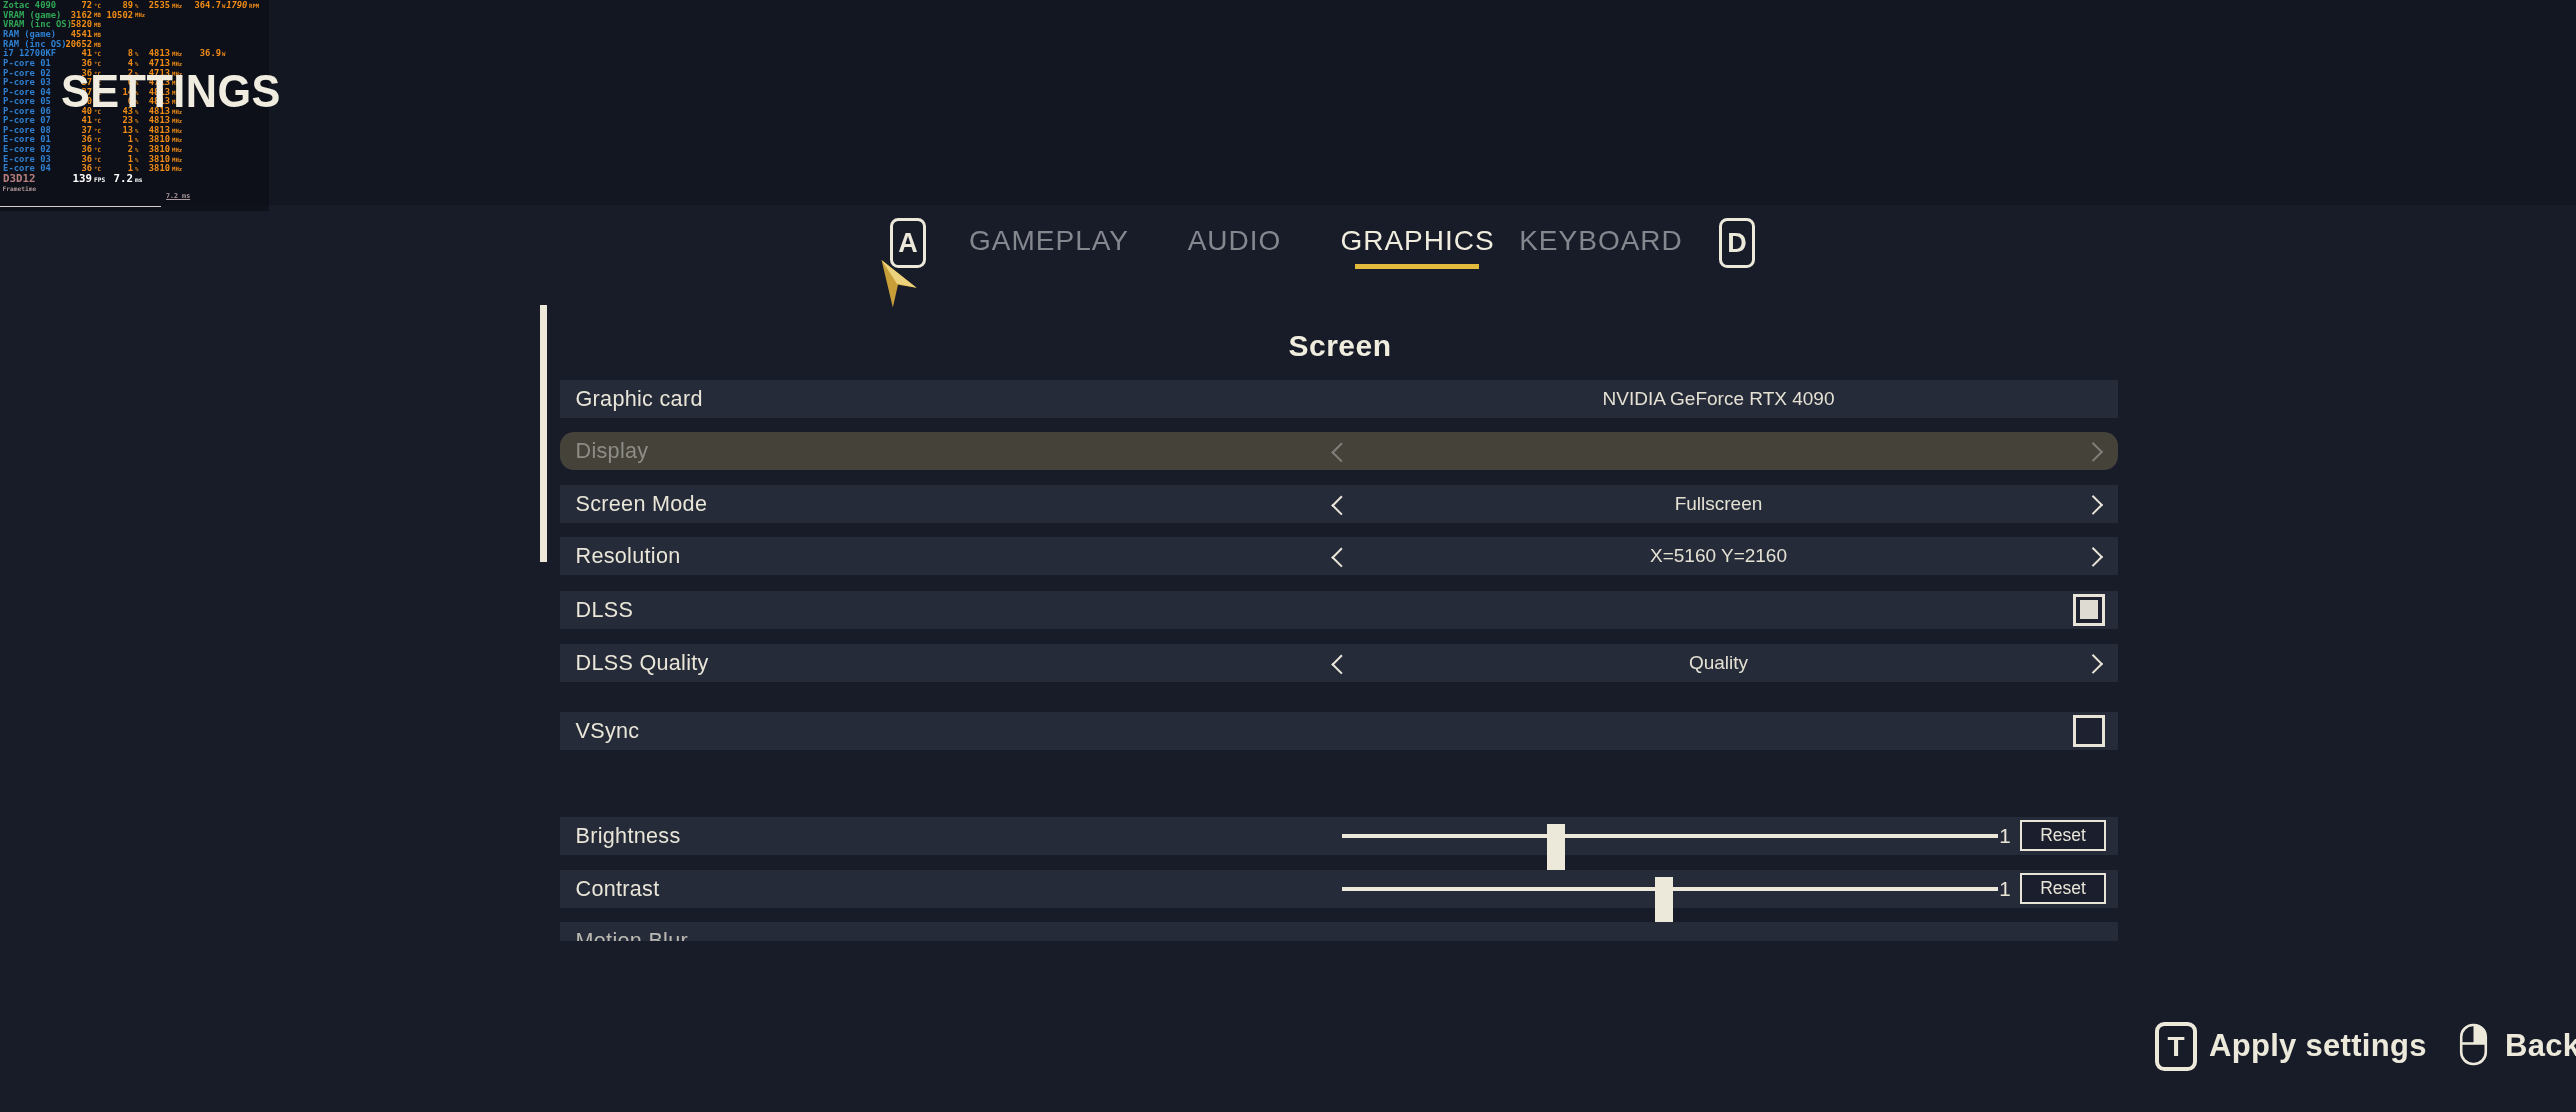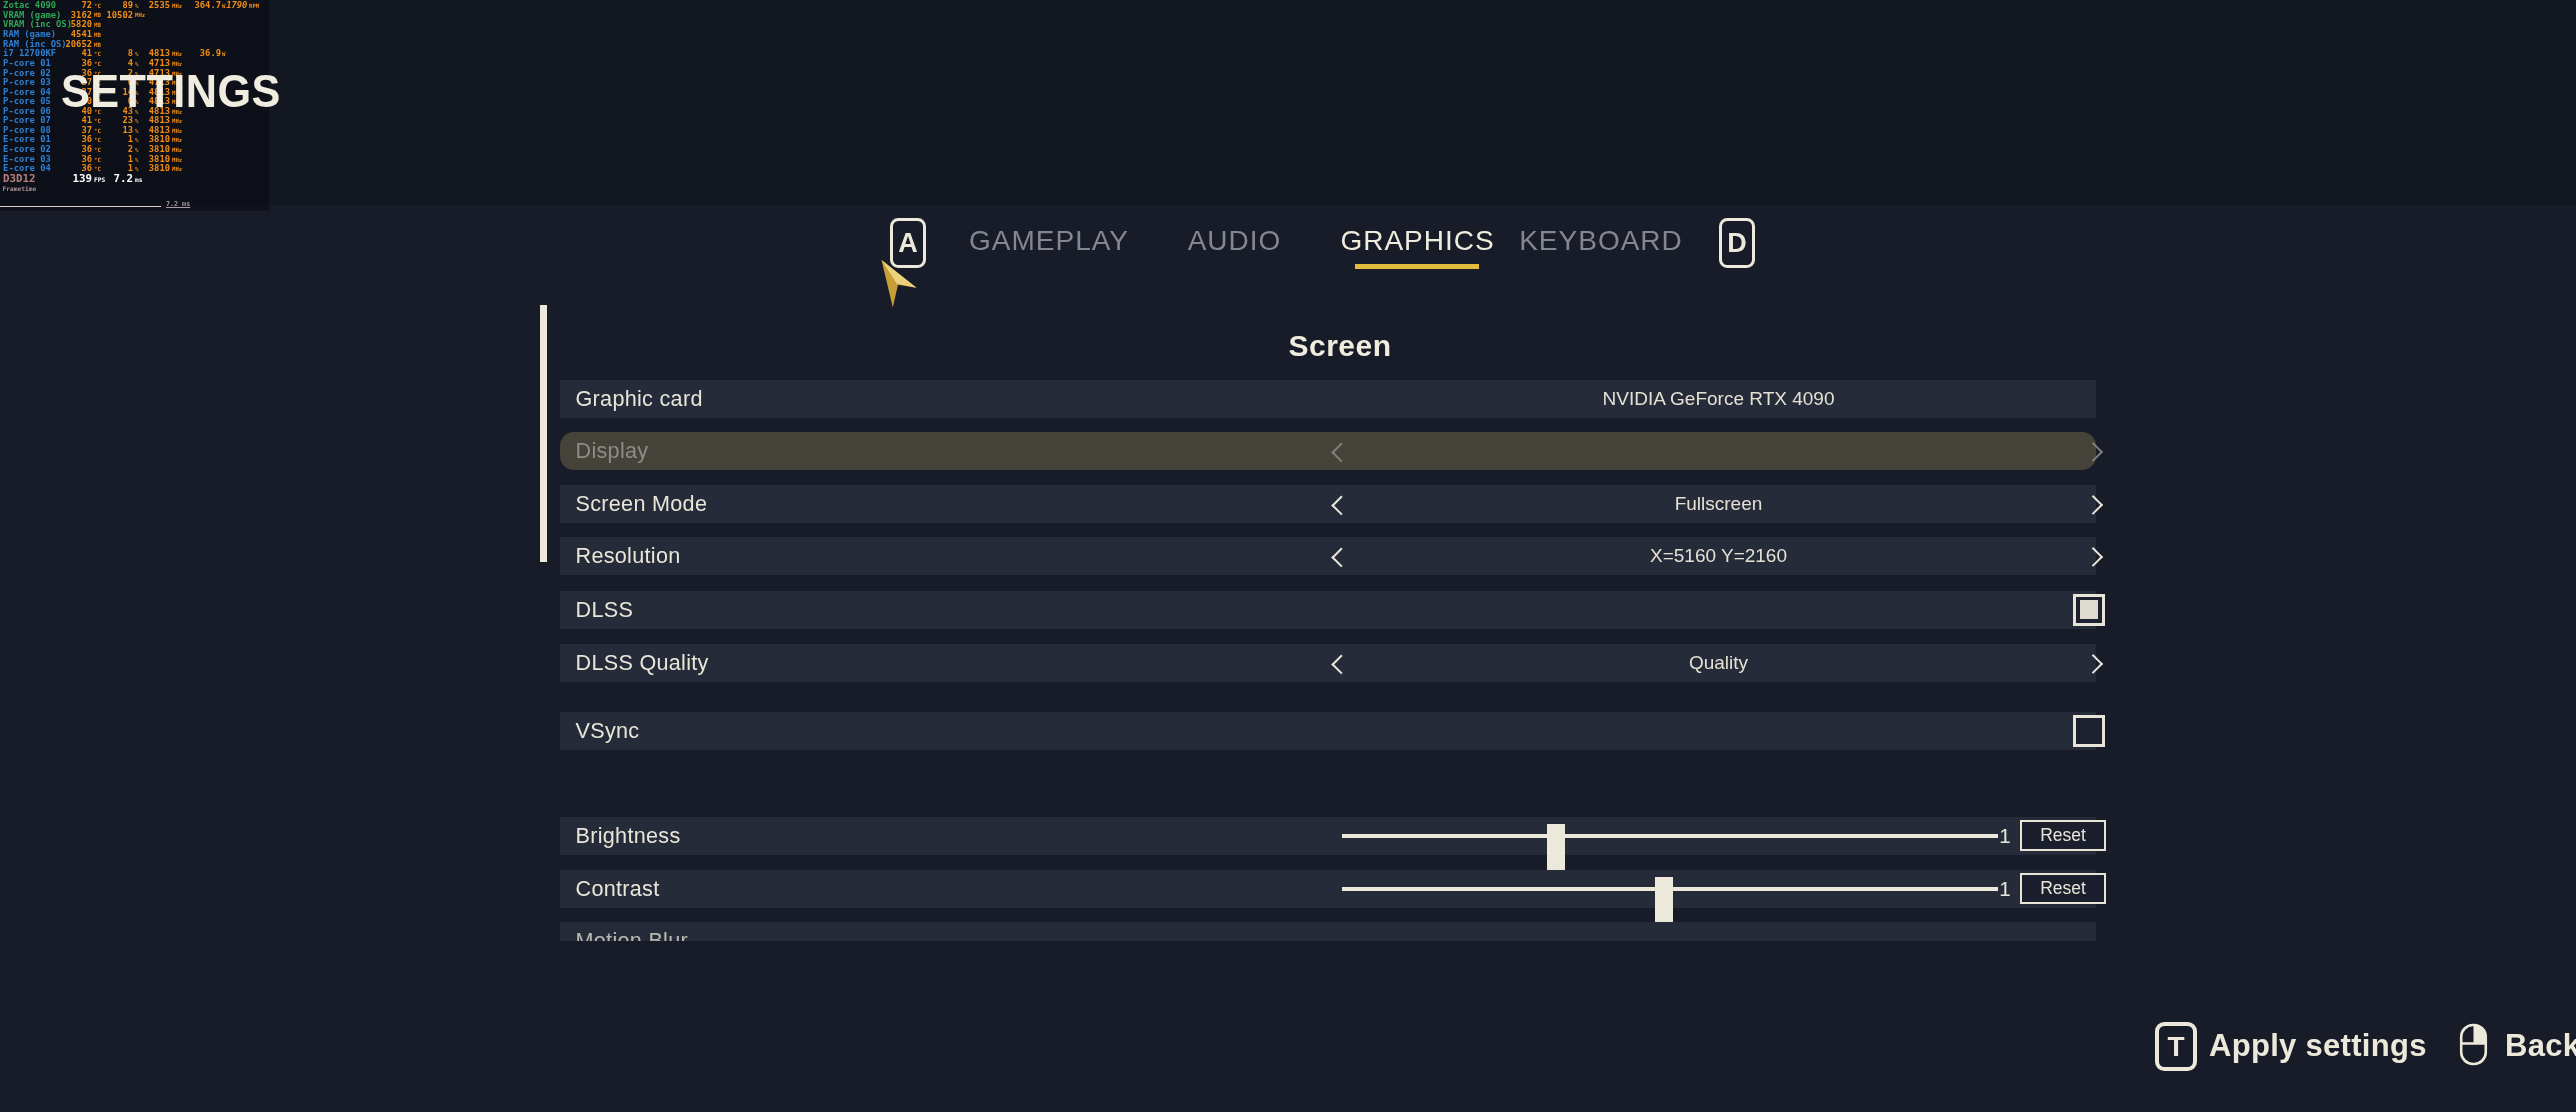--- a/index.html
+++ b/index.html
@@ -18,21 +18,21 @@
   .ov-l{position:absolute;left:3.1px;top:0;white-space:nowrap;}
   .ov-v{position:absolute;top:0;white-space:nowrap;text-align:right;}
   .ov-u{position:absolute;top:0.5px;font-size:5.7px;white-space:nowrap;}
   .big .ov-u{font-size:6.2px;top:1px;}
   .c1v{right:176px;} .c2v{right:135px;} .c3v{right:98px;} .c4v{right:47px;} .c5v{right:20.6px;font-style:italic;}
   .c1u{left:94px;} .c2u{left:135px;} .c3u{left:172px;} .c4u{left:222px;} .c5u{left:249px;}
   .c-green{color:#2fa556;} .c-blue{color:#2e7fd0;} .c-mauve{color:#b5807f;}
   .c-orange{color:#f08c16;} .c-white{color:#ffffff;}
   .ft-label{left:2.6px;top:185px;font-size:6.2px;color:#ab9395;font-family:"DejaVu Sans Mono",monospace;font-weight:bold;}
   .ft-line{left:0;top:206px;width:161px;height:1px;background:#d8cccc;}
-  .ft-value{left:166px;top:200px;font-size:6.7px;color:#ab9aa0;font-family:"DejaVu Sans Mono",monospace;font-weight:bold;text-decoration:underline;}
+  .ft-value{left:166px;top:192px;font-size:6.7px;color:#ab9aa0;font-family:"DejaVu Sans Mono",monospace;font-weight:bold;text-decoration:underline;}
 
   
   .page-title{left:61px;top:63px;font-size:47px;font-weight:bold;color:#f0ede0;
               letter-spacing:0.5px;transform:scaleX(.92);transform-origin:left;white-space:nowrap;z-index:5;}
 
   
   .key-badge{width:30px;height:44px;border:3.1px solid #ece9db;border-radius:8.2px;
              display:flex;align-items:center;justify-content:center;
              color:#ece9db;font-size:27px;font-weight:bold;background:transparent;}
   .tab{height:45px;display:flex;align-items:center;justify-content:center;
@@ -42,21 +42,21 @@
 
   
   .cursor{left:873px;top:257px;z-index:9;}
 
   
   .section-title{left:560px;top:329px;width:1560px;text-align:center;font-size:30px;
                  font-weight:bold;color:#f0edde;letter-spacing:0.5px;}
   .scroll-thumb{left:540px;top:305px;width:7.2px;height:257px;background:#ece9db;}
 
   
-  .row{position:absolute;left:560px;width:1536px;height:38px;background:#262b3a;}
+  .row{position:absolute;left:560px;width:1536px;height:38px;background:#262b3a;padding-left:22px;}
   .row.hl{background:#45423a;border-radius:14px;}
   .row.clipped{height:18.5px;overflow:hidden;}
   .row-label{position:absolute;left:15.5px;top:0;height:38px;line-height:38px;
              font-size:21.6px;color:#e9e6d8;letter-spacing:0.3px;white-space:nowrap;}
   .hl .row-label{color:#8d8c86;}
   .row-value{position:absolute;left:798px;top:0;width:721px;height:38px;line-height:38px;
              text-align:center;font-size:19px;color:#e4e1d3;white-space:nowrap;}
   .chev{position:absolute;top:13px;width:12.4px;height:12.4px;
         border-top:2.6px solid #e9e6d9;border-right:2.6px solid #e9e6d9;}
   .chev.left{left:774px;transform:rotate(-135deg);}

